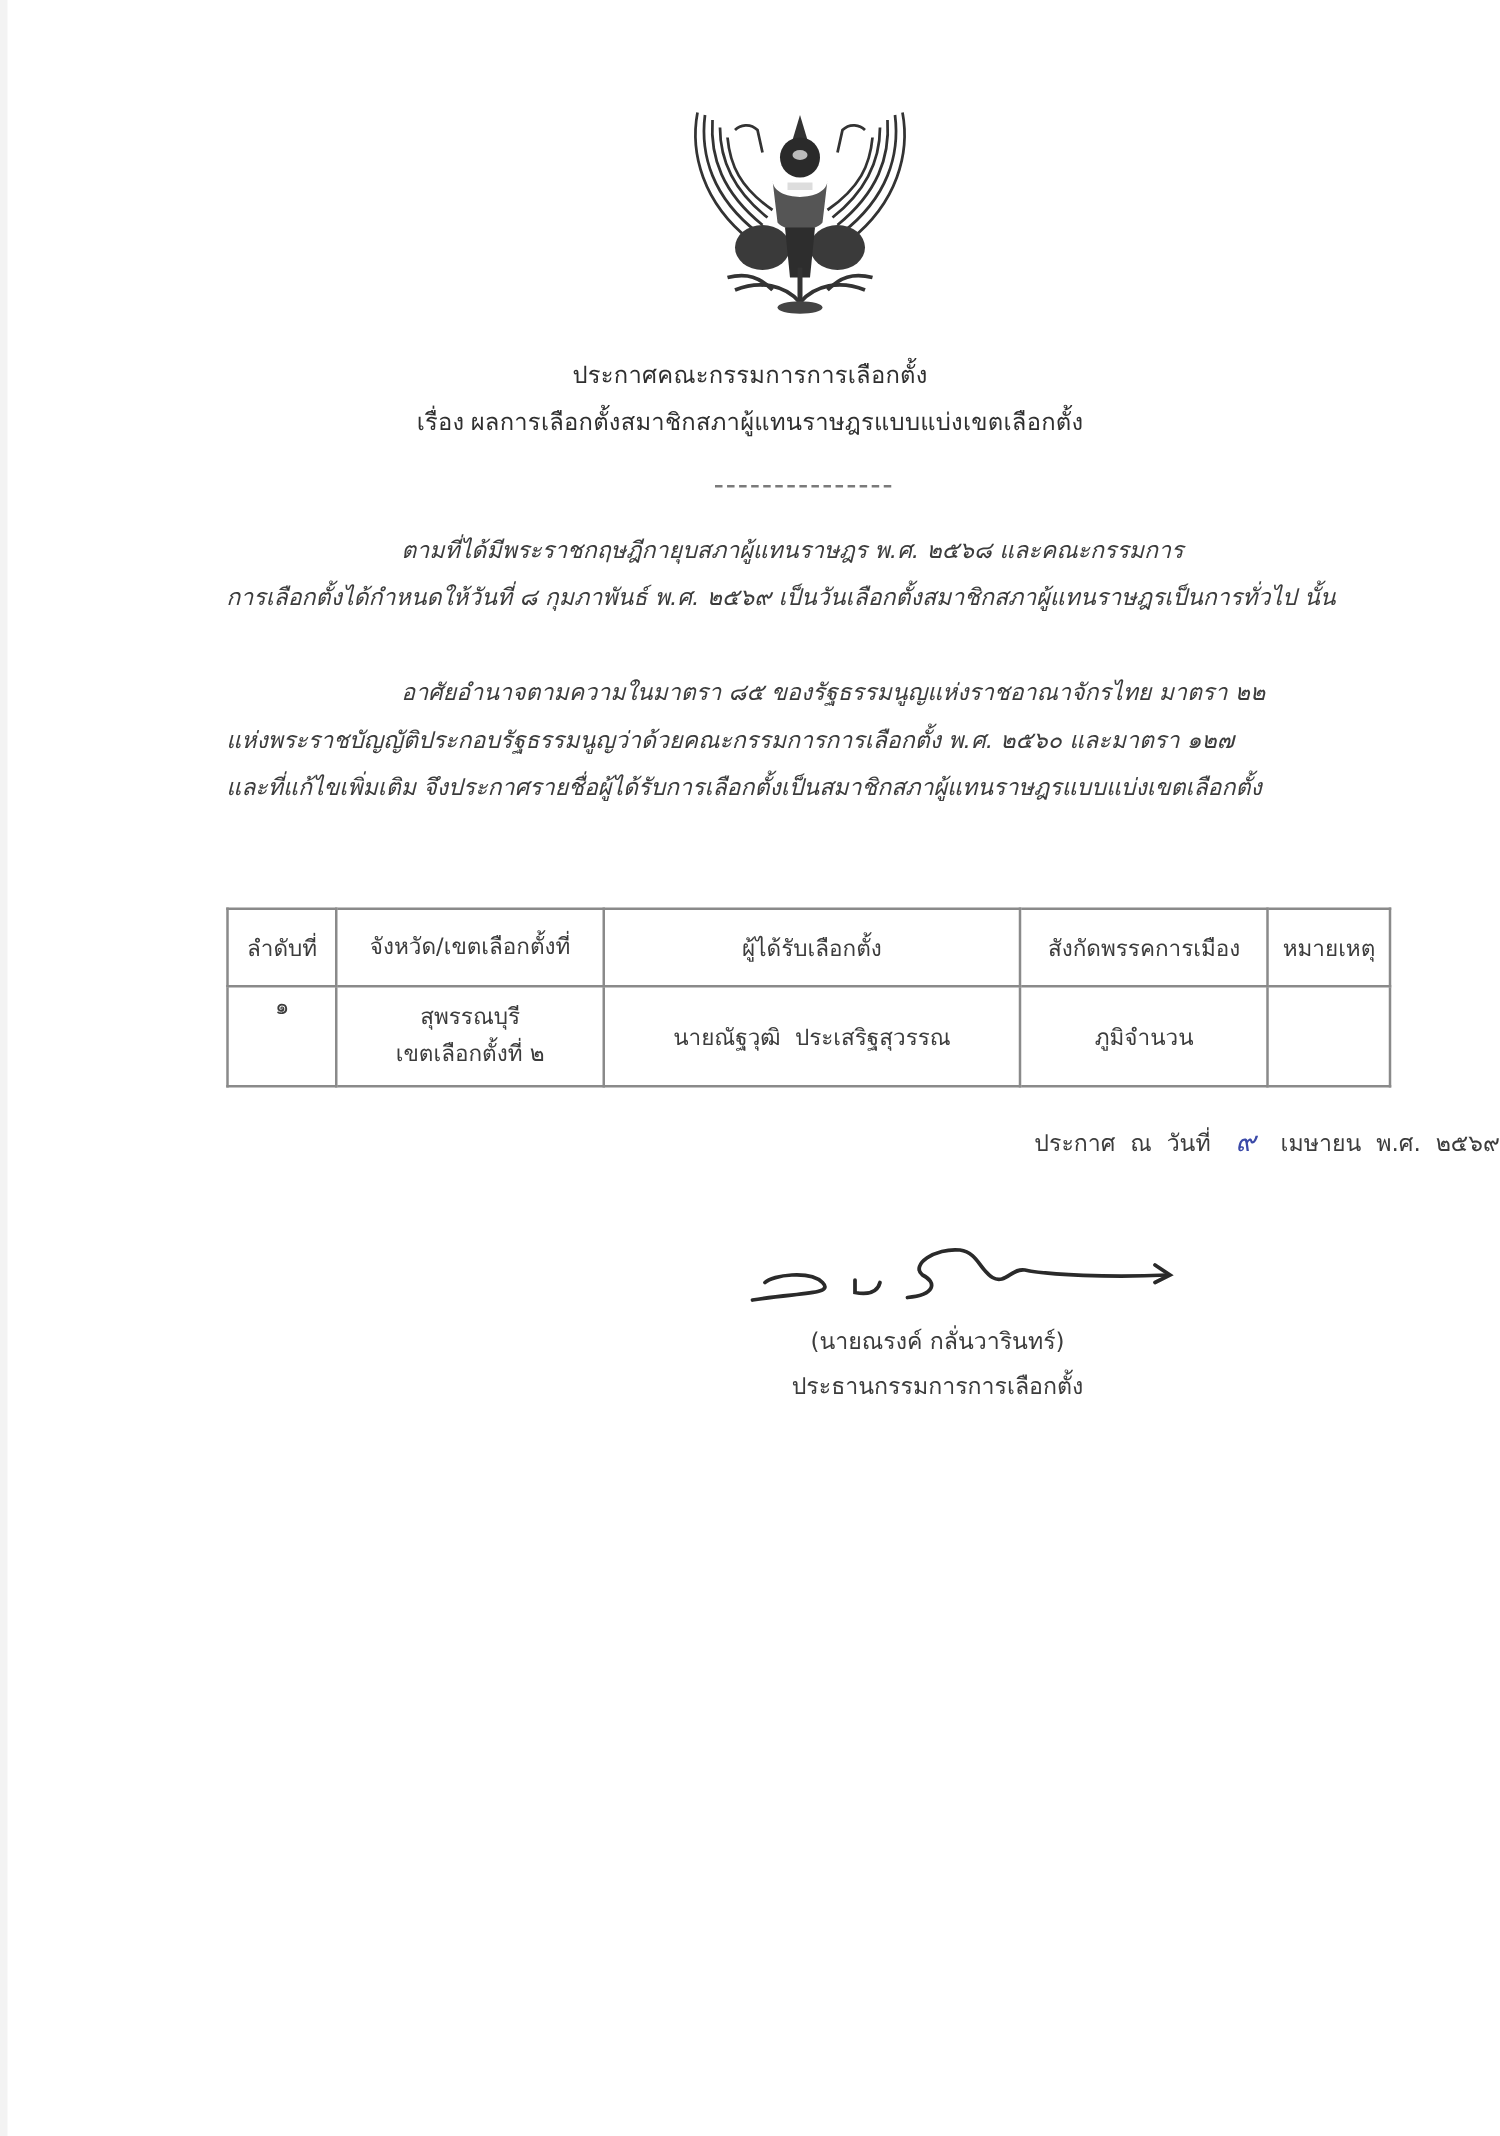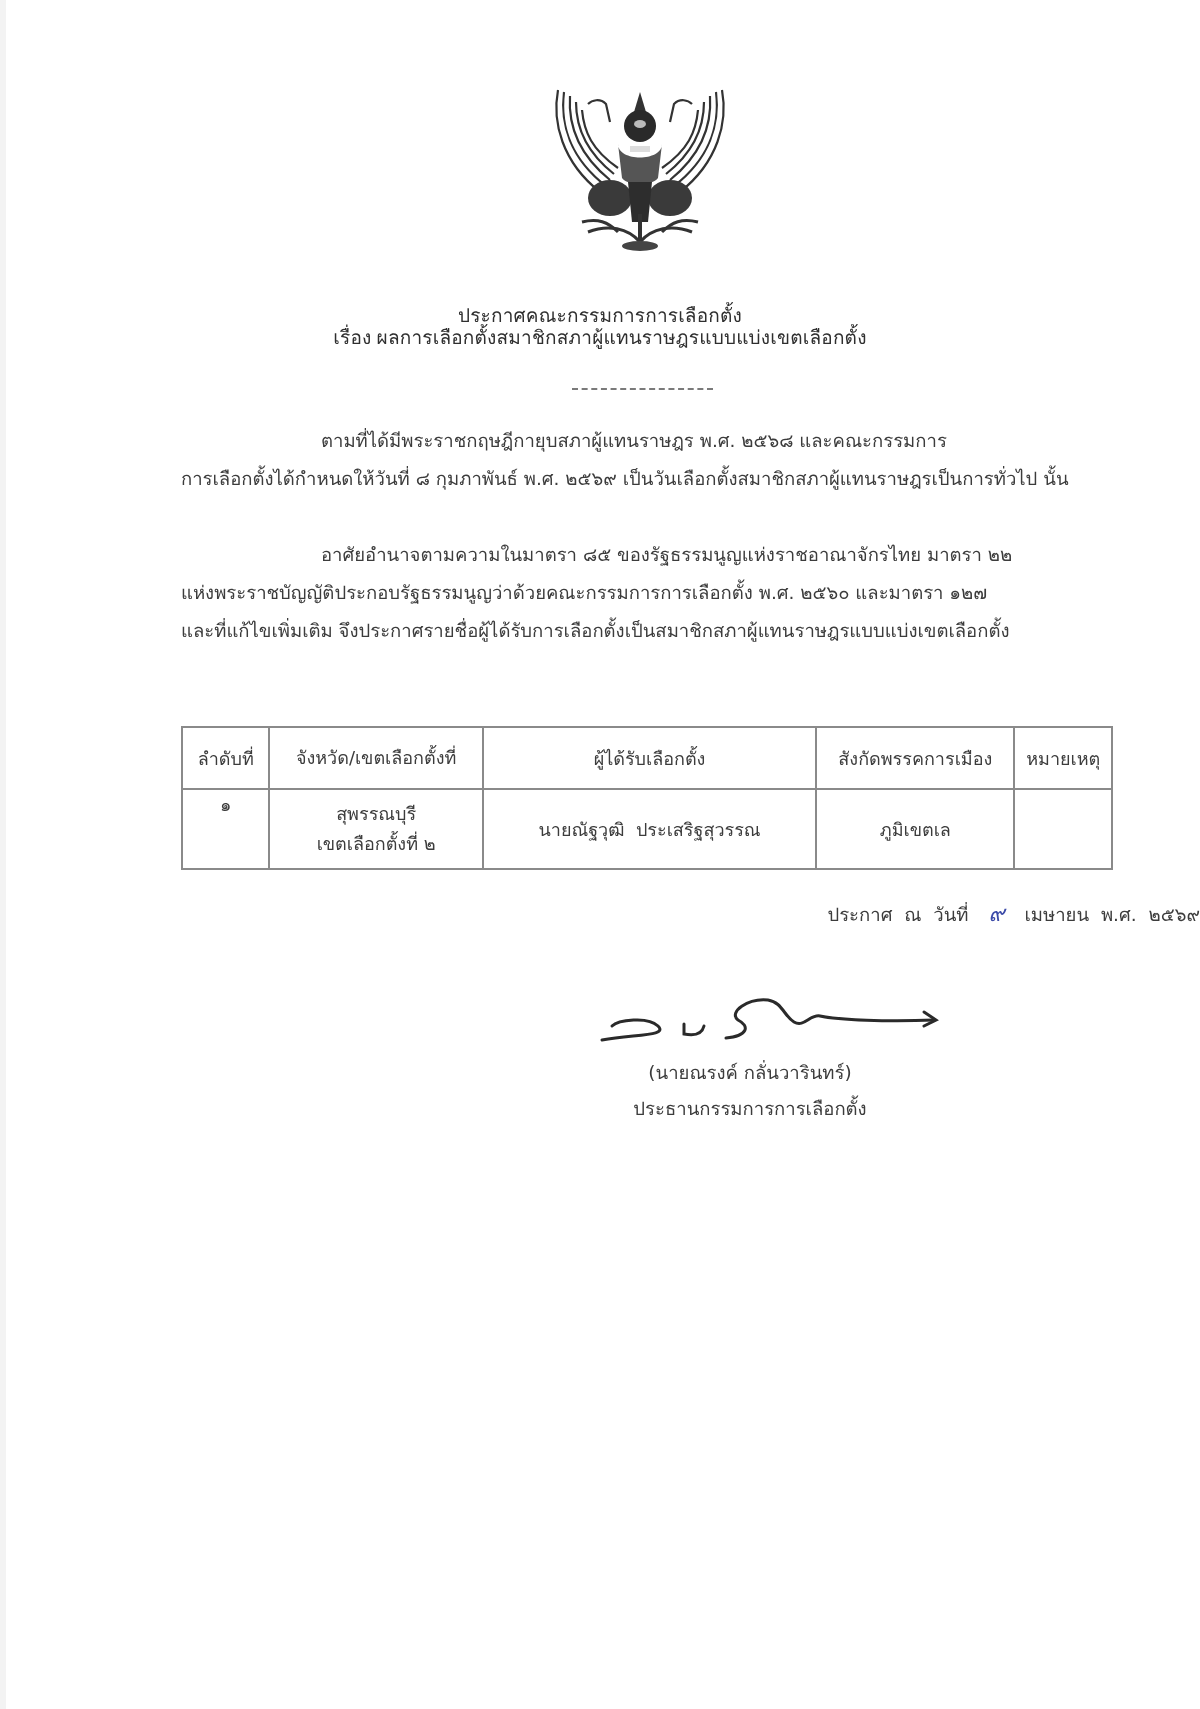--- a/index.html
+++ b/index.html
@@ -30,21 +30,21 @@
   }
   .title {
     position: absolute;
     left: 0;
     width: 1200px;
     text-align: center;
     font-size: 19px;
     color: #2f2f2f;
     letter-spacing: 0.2px;
   }
-  .title-1 { top: 300px; }
+  .title-1 { top: 284px; }
   .title-2 { top: 322px; }
   .subject-label { margin-right: 5px; }
   .separator {
     position: absolute;
     left: 572px;
     top: 388px;
     width: 141px;
     border-top: 2px dashed #7a7a7a;
   }
   .para {
@@ -53,20 +53,21 @@
     width: 931px;
     font-size: 18.5px;
     line-height: 38px;
     color: #3c3c3c;
     text-align: justify;
   }
   .para .line {
     display: block;
     white-space: nowrap;
     overflow: hidden;
+    font-style: italic;
   }
   .para .line.indent { padding-left: 140px; }
   .para-1 { top: 422px; }
   .para-2 { top: 536px; }
 
   table.results {
     position: absolute;
     left: 181px;
     top: 726px;
     width: 932px;
@@ -197,21 +198,21 @@
     </tr>
   </thead>
   <tbody>
     <tr>
       <td class="c-no">๑</td>
       <td class="c-prov">
         <div>สุพรรณบุรี</div>
         <div>เขตเลือกตั้งที่ ๒</div>
       </td>
       <td class="c-name" style="white-space:pre">นายณัฐวุฒิ  ประเสริฐสุวรรณ</td>
-      <td class="c-party">ภูมิเขตเล</td>
+      <td class="c-party">ภูมิจำนวน</td>
       <td class="c-note"></td>
     </tr>
   </tbody>
 </table>
 
 <div class="date-line">
   <span>ประกาศ ณ วันที่</span>
   <span class="hand-day">๙</span>
   <span>เมษายน พ.ศ. ๒๕๖๙</span>
 </div>

